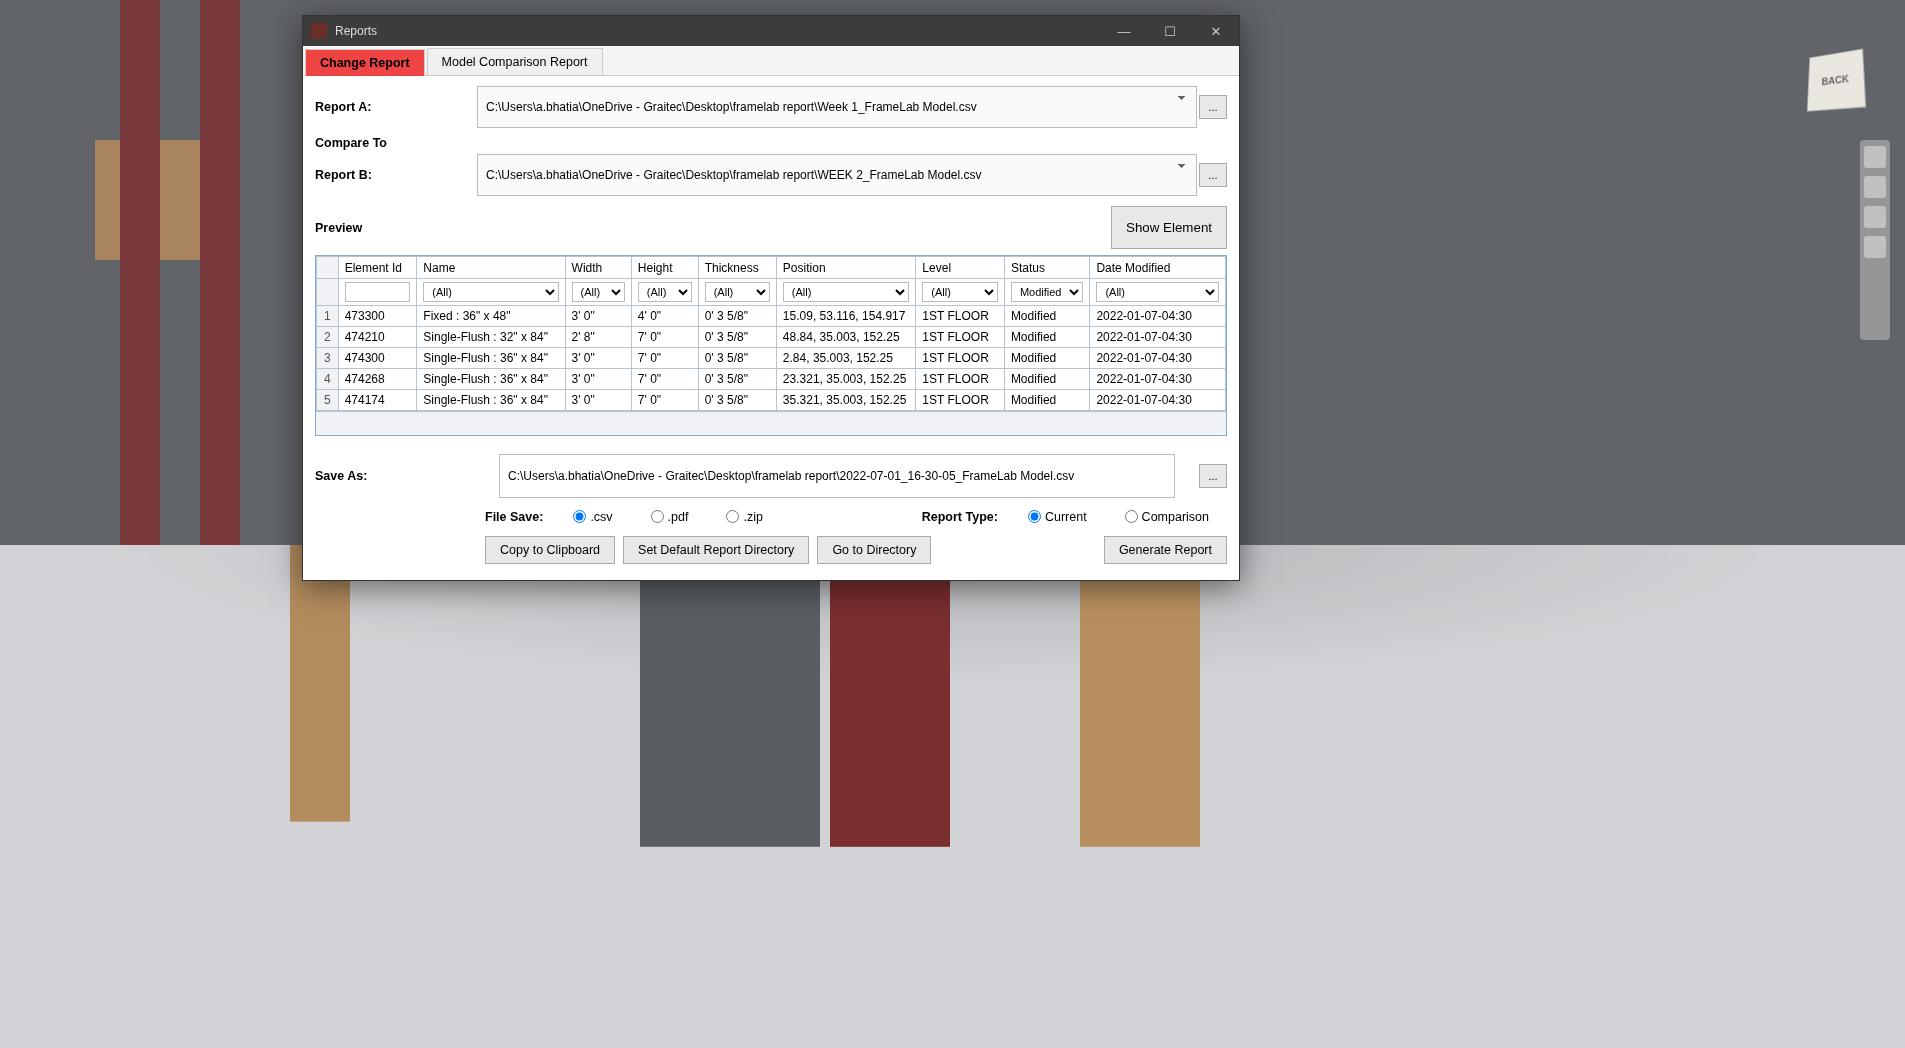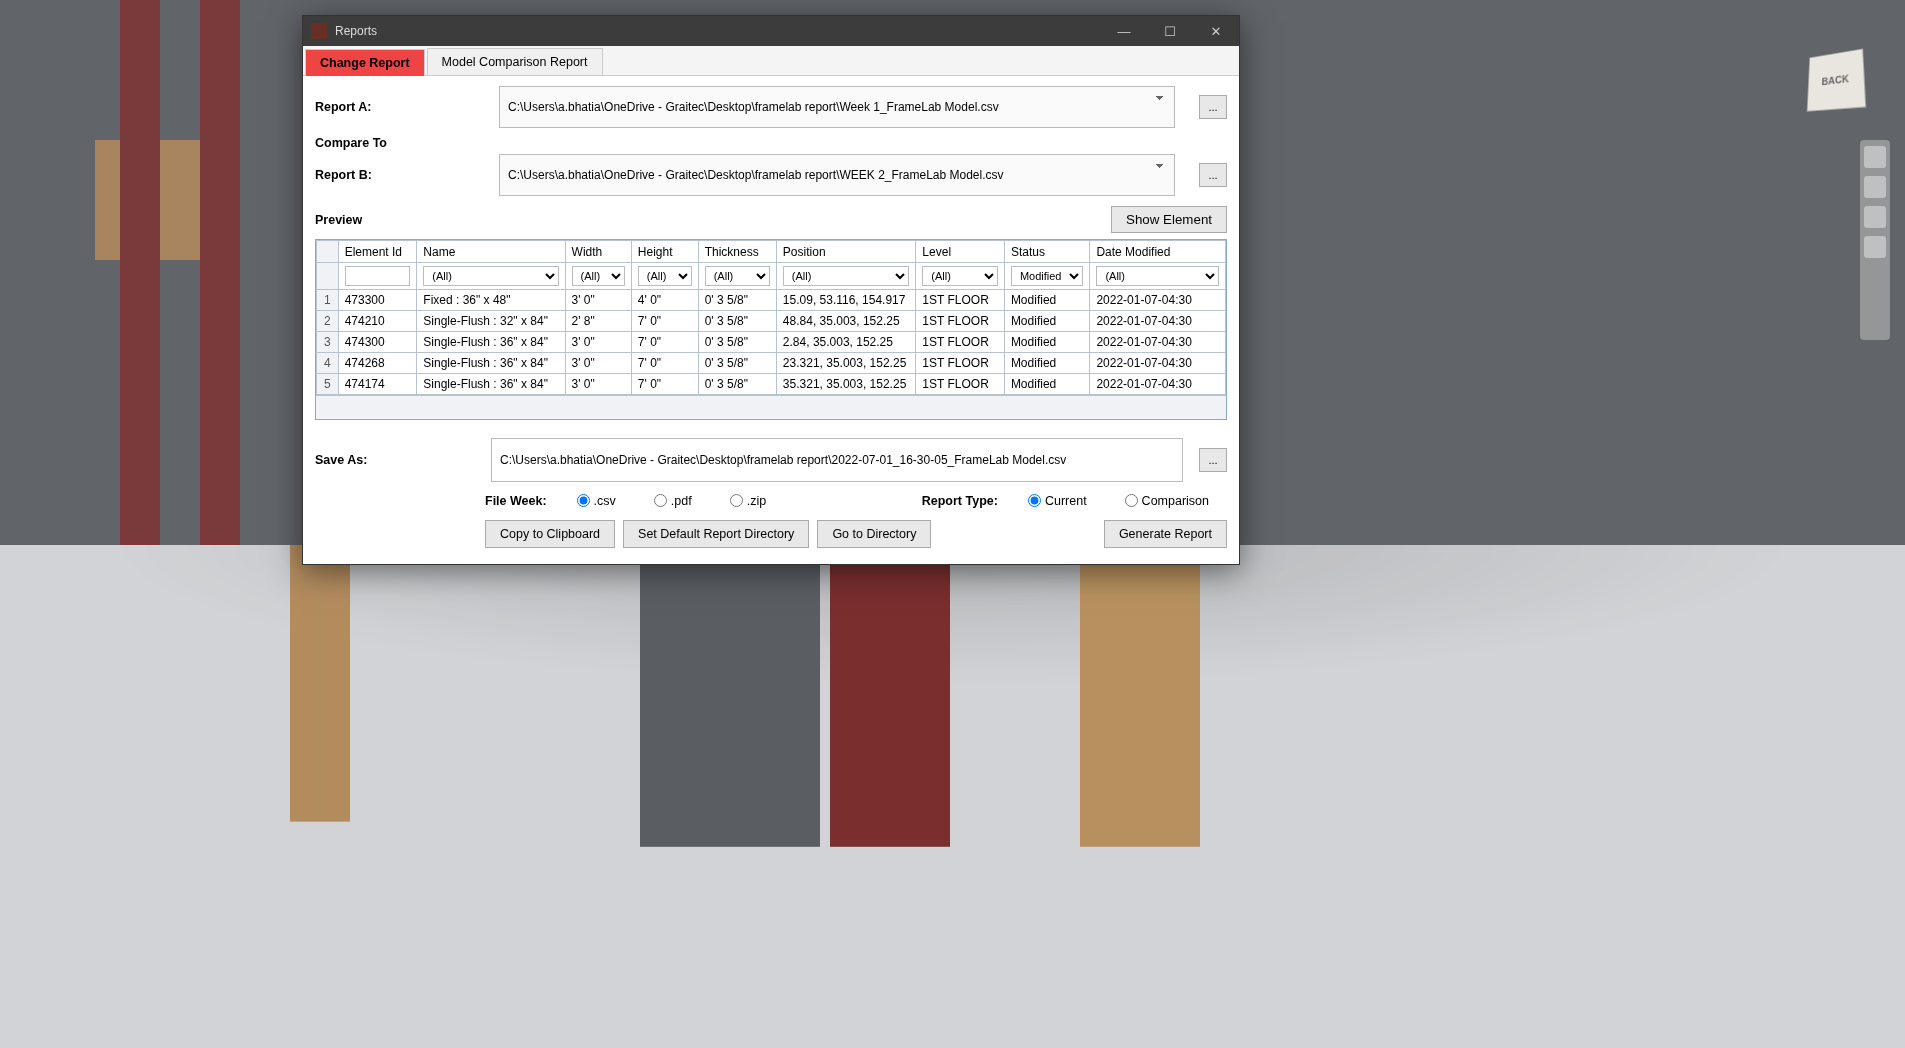--- a/index.html
+++ b/index.html
@@ -118,21 +118,21 @@
   top: 1px;
 }
 
 .body {
   padding: 10px 12px 16px 12px;
 }
 .form-row {
   display: flex;
   align-items: center;
   margin-bottom: 8px;
-  gap: 24px;
+  gap: 2px;
 }
 .form-row label {
   width: 160px;
   font-weight: bold;
   font-size: 12.5px;
 }
 .form-row .path-input {
   flex: 1;
   padding: 20px 8px;
   border: 1px solid #bbb;
@@ -158,21 +158,21 @@
   margin: 6px 0 4px 0;
 }
 
 .preview-row {
   display: flex;
   align-items: center;
   margin: 10px 0 6px 0;
 }
 .preview-row .section-label { flex: 1; margin: 0; }
 .show-element-btn {
-  padding: 5px 14px;
+  padding: 13px 14px;
   background: #e8e8e8;
   border: 1px solid #aaa;
   cursor: pointer;
 }
 
 .grid-container {
   border: 1px solid #8aa8c8;
   background: #f5f7fa;
   padding: 0;
   margin-bottom: 4px;
@@ -237,21 +237,21 @@
 .col-thick { width: 80px; }
 .col-pos { width: 140px; }
 .col-level { width: 90px; }
 .col-status { width: 90px; }
 .col-date { width: 140px; }
 
 .saveas-row {
   display: flex;
   align-items: center;
   margin: 18px 0 12px 0;
-  gap: 16px;
+  gap: 24px;
 }
 .saveas-row label {
   width: 160px;
   font-weight: bold;
   font-size: 12.5px;
 }
 .saveas-input {
   flex: 1;
   padding: 21px 8px;
   border: 1px solid #bbb;
@@ -426,21 +426,21 @@
       <div class="grid-footer"></div>
     </div>
 
     <div class="saveas-row">
       <label>Save As:</label>
       <input class="saveas-input" value="C:\Users\a.bhatia\OneDrive - Graitec\Desktop\framelab report\2022-07-01_16-30-05_FrameLab Model.csv" style="">
       <button class="browse-btn">...</button>
     </div>
 
     <div class="options-row">
-      <span class="group-label">File Week:</span>
+      <span class="group-label">File Save:</span>
       <label class="radio-opt">
           <input type="radio" name="ft" checked="" style="">
           <span>.csv</span>
         </label>
       <label class="radio-opt">
           <input type="radio" name="ft" style="">
           <span>.pdf</span>
         </label>
       <label class="radio-opt">
           <input type="radio" name="ft" style="">

